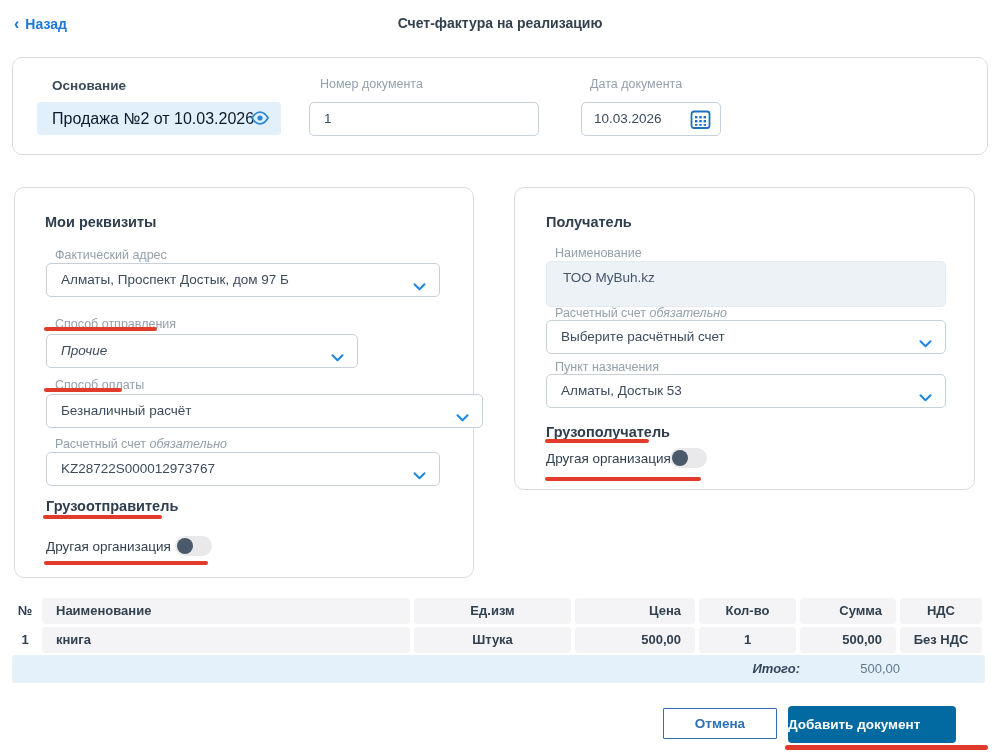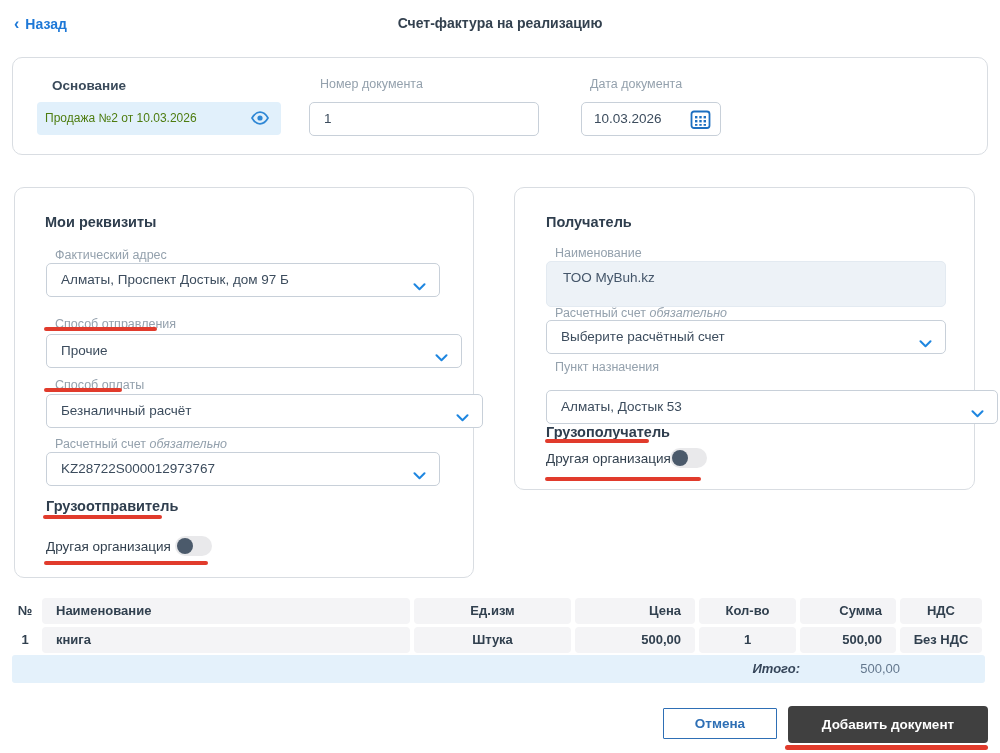--- a/index.html
+++ b/index.html
@@ -20,21 +20,21 @@
   .panel { position:absolute; background:#fff; border:1px solid #d9dde2; border-radius:10px; }
   .top-panel { left:12px; top:57px; width:976px; height:98px; }
   .left-panel { left:14px; top:187px; width:460px; height:391px; }
   .right-panel { left:514px; top:187px; width:461px; height:303px; }
 
   .flabel { position:absolute; font-size:12.5px; color:#94a1ad; white-space:nowrap;margin-left:9px; }
   .flabel .req { font-style:italic; }
   .sec-title { position:absolute; font-size:14.5px; font-weight:700; color:#2f3e4e; white-space:nowrap; }
 
   .chip { position:absolute; left:24px; top:44px; width:244px; height:33px; background:#e1f0fb; border-radius:4px; cursor:pointer; }
-  .chip .chip-text { position:absolute; left:8px; top:0; line-height:33px; font-size:12px; color:#4d7c0f; white-space:nowrap; }
+  .chip .chip-text { position:absolute; left:15px; top:0; line-height:33px; font-size:16px; color:#0f172a; white-space:nowrap; }
   .chip .eye { position:absolute; right:12px; top:8px; }
 
   .tinput { position:absolute; height:34px; background:#fff; border:1px solid #c8d0d9; border-radius:5px; }
   .tinput .val { position:absolute; left:14px; top:0; line-height:32px; font-size:13.5px; color:#3c4c5d; white-space:nowrap; }
   .tinput .cal { position:absolute; right:9px; top:6px; }
 
   .select { position:absolute; height:34px; background:#fff; border:1px solid #c8d0d9; border-radius:5px; cursor:pointer; }
   .select .val { position:absolute; left:14px; top:0; line-height:32px; font-size:13.5px; color:#3c4c5d; white-space:nowrap; }
   .select .chev { position:absolute; right:13px; top:13px; }
 
@@ -57,22 +57,22 @@
 
   .tbl-footer { position:absolute; left:12px; top:655px; width:973px; height:28px; background:#e4f1fb; border-radius:3px; }
   .tbl-footer .total-label { position:absolute; left:700px; width:88px; line-height:28px; text-align:right;
                              font-size:13px; font-weight:600; font-style:italic; color:#36465a; }
   .tbl-footer .total-value { position:absolute; left:792px; width:96px; line-height:28px; text-align:right;
                              font-size:13px; color:#64788e; }
 
   
   .btn-cancel { left:663px; top:708px; width:114px; height:31px; background:#fff; border:1px solid #2e6fb5;
                 border-radius:1px; color:#2e6fb5; font-size:13.5px; font-weight:600; text-align:center; line-height:29px; cursor:pointer; }
-  .btn-submit { left:788px; top:706px; width:200px; height:37px; background:#404040; border:none;
-                border-radius:4px; color:#ffffff; font-size:13.5px; font-weight:600; text-align:center; line-height:37px; cursor:pointer; }
+  .btn-submit { left:788px; top:706px; width:168px; height:37px; background:#0369a1; border:none;
+                border-radius:4px; color:#ffffff; font-size:13.5px; font-weight:600; text-align:left; line-height:37px; cursor:pointer; }
 
   
   .red-mark { position:absolute; height:4px; background:#e13b2c; border-radius:3px; }
 </style>
 </head>
 <body>
 
 <div class="abs back-link">
   <span class="chev-left">‹</span><span>Назад</span>
 </div>
@@ -125,21 +125,21 @@
   <div class="select" style="left:31px; top:75px; width:394px;">
     <span class="val">Алматы, Проспект Достык, дом 97 Б</span>
     <span class="chev">
       <svg width="13" height="8" viewBox="0 0 13 8">
           <path d="M1.5 1.2 L6.5 6.2 L11.5 1.2" fill="none" stroke="#1e86e0" stroke-width="2" stroke-linecap="round" stroke-linejoin="round"></path>
         </svg>
     </span>
   </div>
 
   <div class="flabel" style="left:31px; top:129px;">Способ отправления</div>
-  <div class="select" style="left:31px; top:146px; width:416px;">
+  <div class="select" style="left:31px; top:146px; width:312px;font-style:italic;">
     <span class="val">Прочие</span>
     <span class="chev">
       <svg width="13" height="8" viewBox="0 0 13 8">
           <path d="M1.5 1.2 L6.5 6.2 L11.5 1.2" fill="none" stroke="#1e86e0" stroke-width="2" stroke-linecap="round" stroke-linejoin="round"></path>
         </svg>
     </span>
   </div>
 
   <div class="flabel" style="left:31px; top:190px;">Способ оплаты</div>
   <div class="select" style="left:31px; top:206px; width:437px;">
@@ -187,21 +187,21 @@
   <div class="select" style="left:31px; top:132px; width:400px;">
     <span class="val">Выберите расчётный счет</span>
     <span class="chev">
       <svg width="13" height="8" viewBox="0 0 13 8">
           <path d="M1.5 1.2 L6.5 6.2 L11.5 1.2" fill="none" stroke="#1e86e0" stroke-width="2" stroke-linecap="round" stroke-linejoin="round"></path>
         </svg>
     </span>
   </div>
 
   <div class="flabel" style="left:31px; top:172px;">Пункт назначения</div>
-  <div class="select" style="left:31px; top:186px; width:452px;margin-top:16px;">
+  <div class="select" style="left:31px; top:186px; width:400px;">
     <span class="val">Алматы, Достык 53</span>
     <span class="chev">
       <svg width="13" height="8" viewBox="0 0 13 8">
           <path d="M1.5 1.2 L6.5 6.2 L11.5 1.2" fill="none" stroke="#1e86e0" stroke-width="2" stroke-linecap="round" stroke-linejoin="round"></path>
         </svg>
     </span>
   </div>
 
   <div class="sec-title" style="left:31px; top:236px;">Грузополучатель</div>
 

